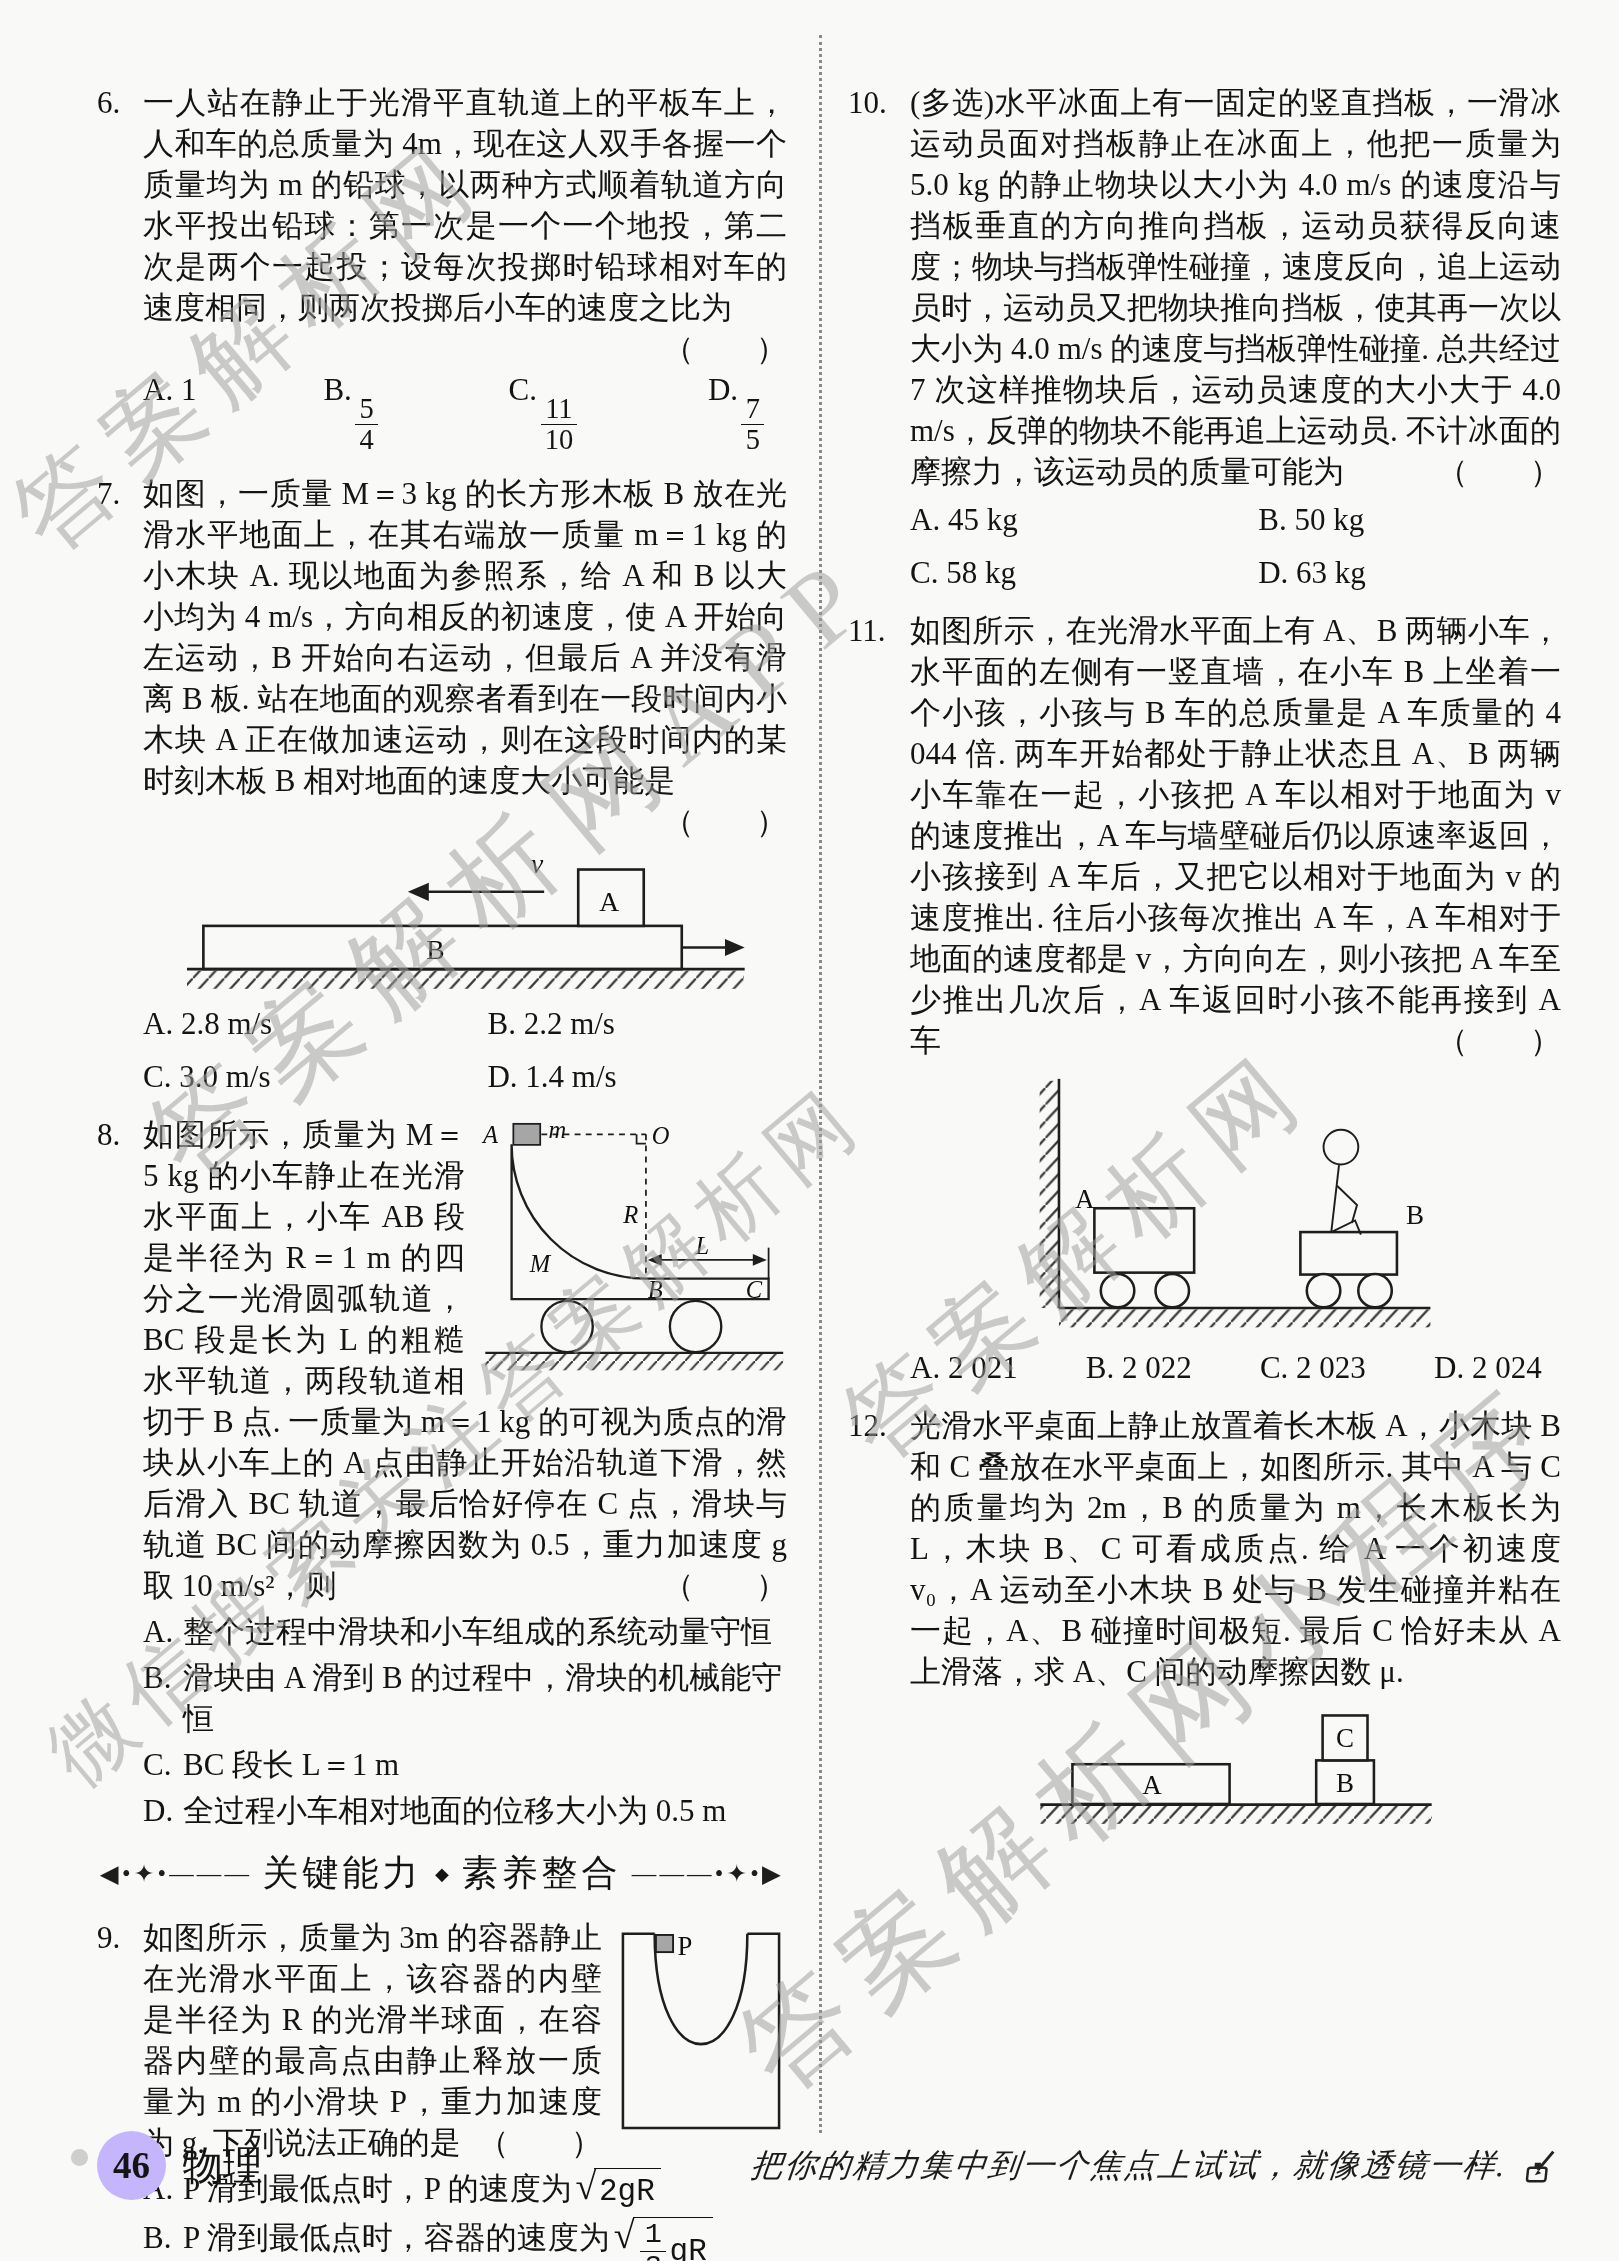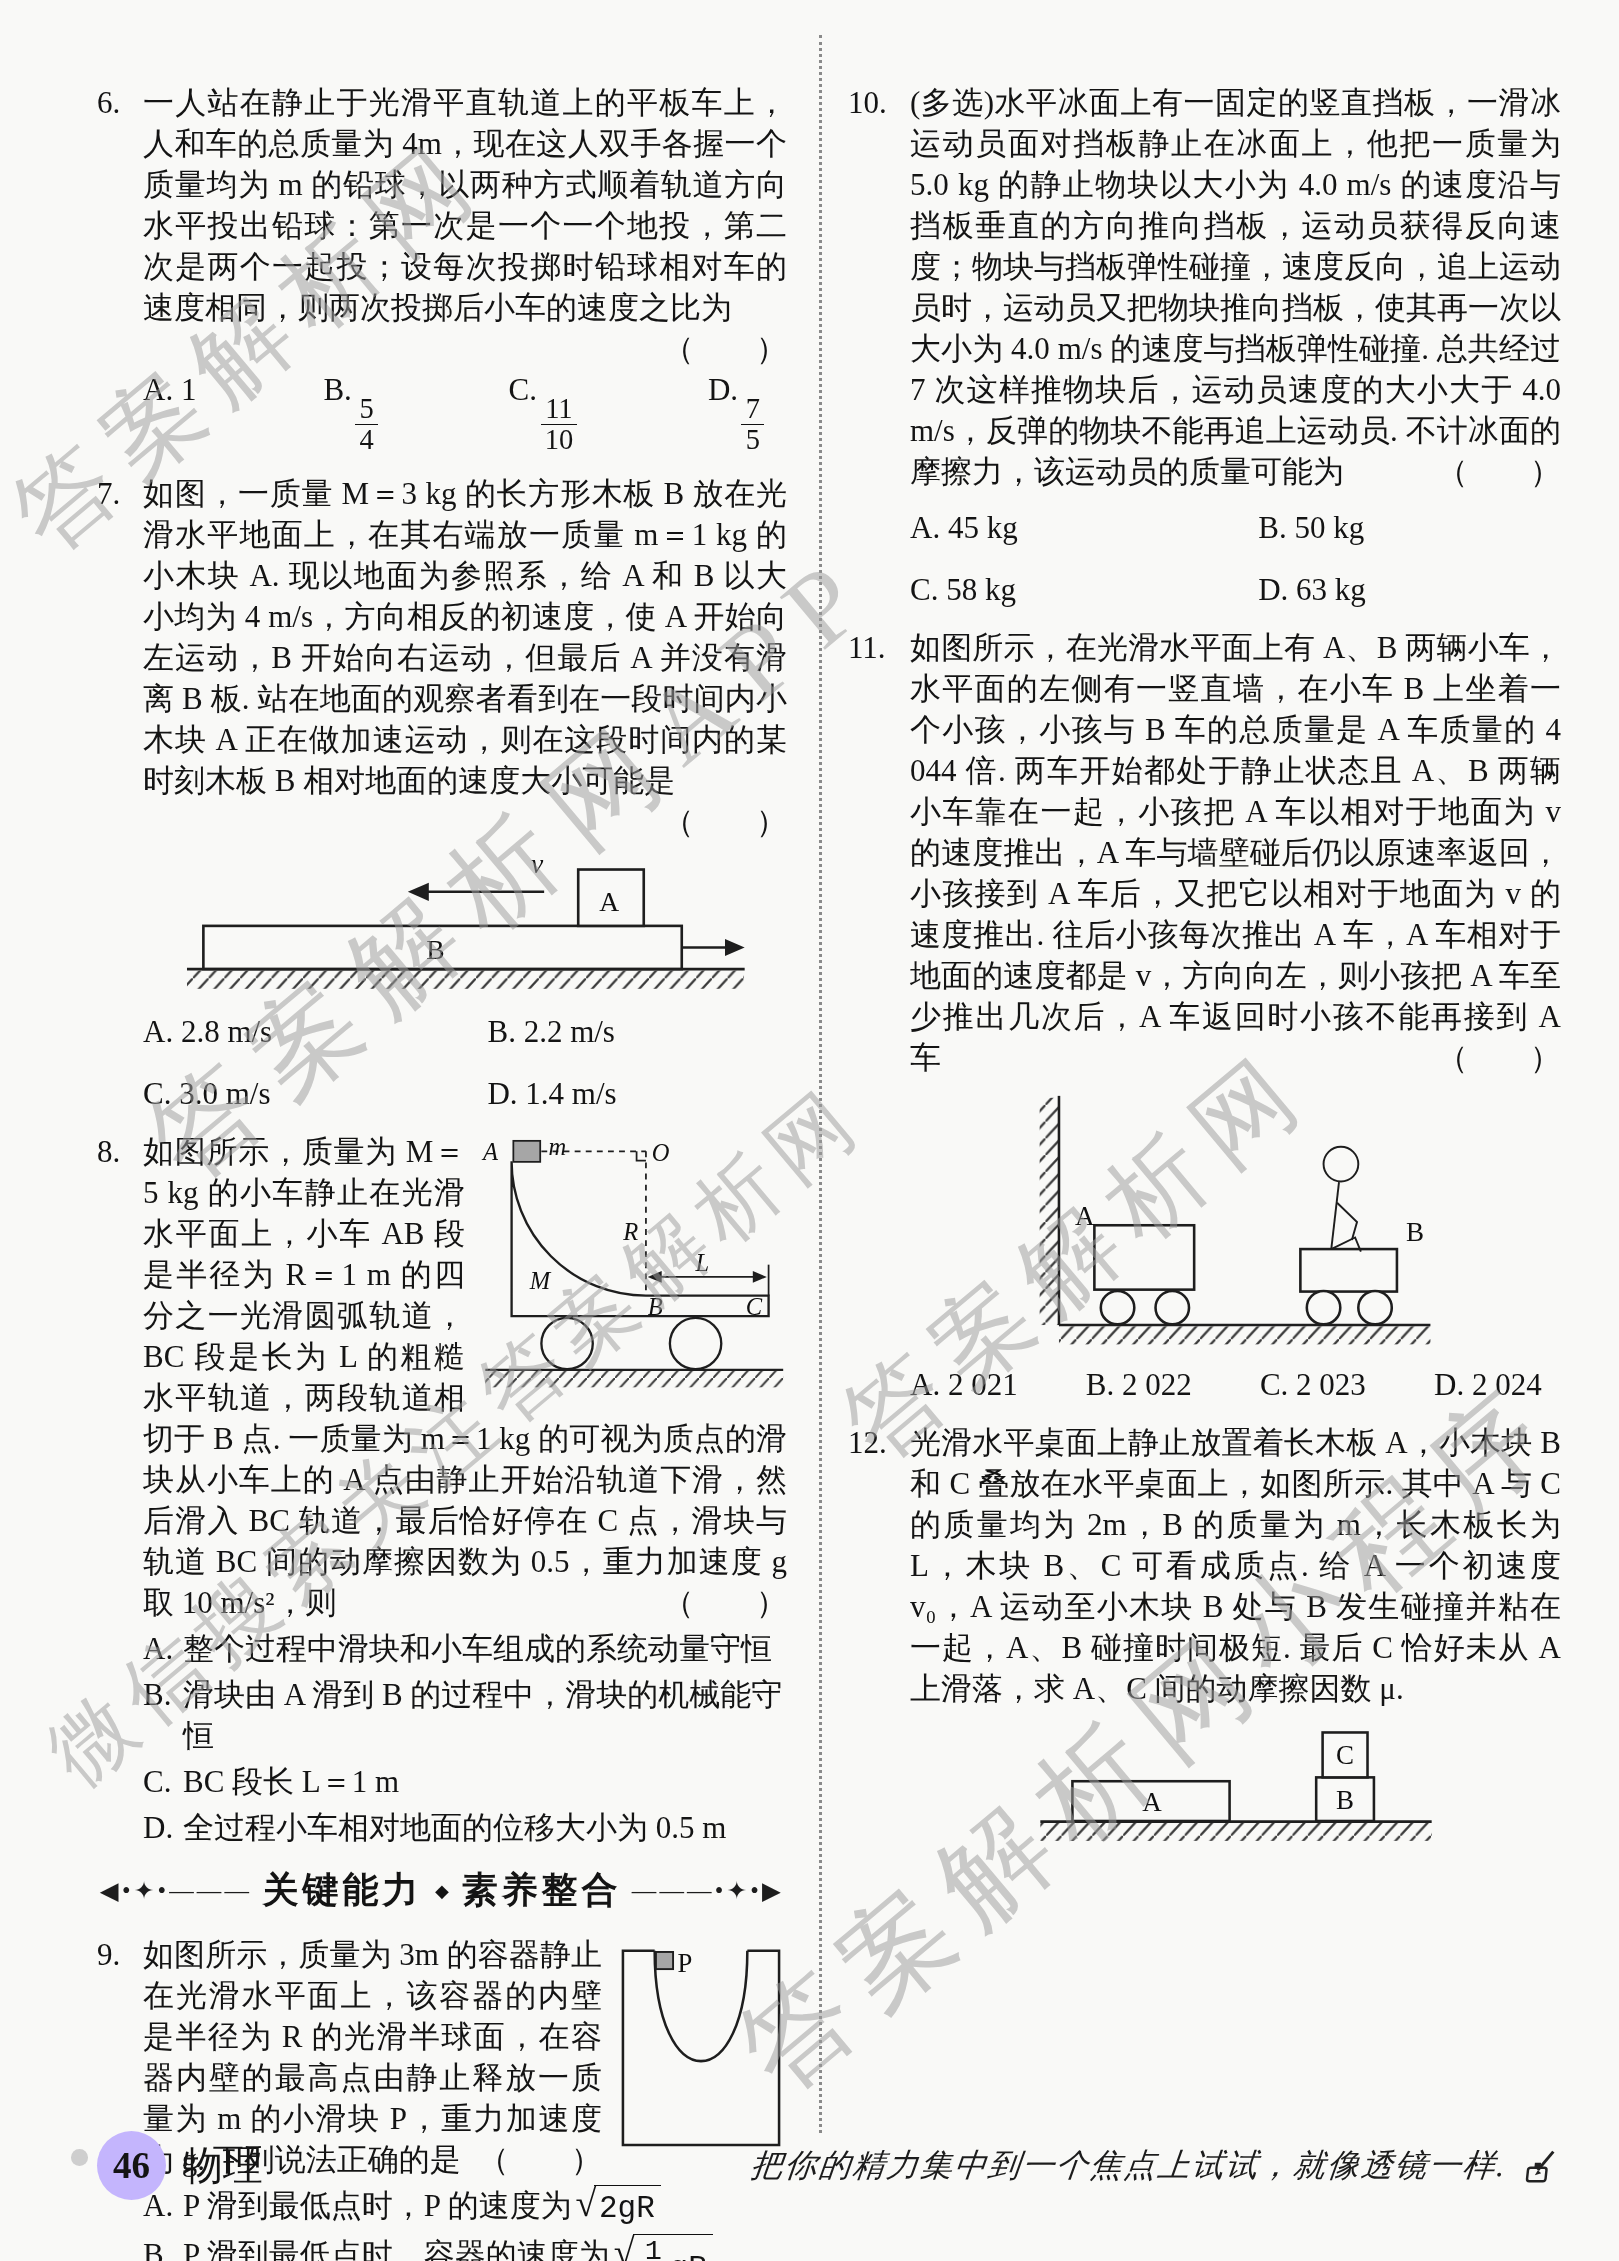--- a/index.html
+++ b/index.html
@@ -12,32 +12,32 @@
   .col{position:absolute;top:82px;}
   .col-left{left:97px;width:690px;}
   .col-right{left:848px;width:713px;}
   .prob{position:relative;margin-bottom:16.7px;font-size:31px;line-height:41px;text-align:justify;}
   .pnum{position:absolute;left:0;top:0;}
   .pbody{padding-left:46px;}
   .col-right .pbody{padding-left:62px;}
   .ptext::after{content:"";display:block;clear:none;}
   .paren{float:right;}
   .optrow{display:flex;justify-content:space-between;padding-right:19.3px;margin-top:15px;clear:both;}
-  .optgrid{display:grid;grid-template-columns:1.15fr 1fr;row-gap:21px;margin-top:15px;clear:both;}
+  .optgrid{display:grid;grid-template-columns:1.15fr 1fr;row-gap:12px;margin-top:7px;clear:both;}
   .opt-block{position:relative;padding-left:40px;margin-top:5.1px;clear:both;text-align:left;}
   .olabel{position:absolute;left:0;top:0;}
   .frac{display:inline-flex;flex-direction:column;align-items:center;vertical-align:-0.62em;line-height:1.08;font-size:0.92em;margin:0 3.2px;}
   .fn{border-bottom:1.9px solid #111;padding:0 4.5px;}
   .fd{padding:0 4.5px;}
   .sqrt{display:inline-flex;align-items:flex-start;margin-left:3.9px;}
   .rsym{font-size:1.22em;line-height:1;margin-right:-1.9px;}
   .rbar{border-top:1.9px solid #111;padding:1.9px 6.4px 0 4.5px;display:inline-flex;align-items:center;font-family:Liberation Mono, monospace;}
   .sec{display:flex;align-items:center;justify-content:center;gap:10.3px;margin:18px 0 19.3px;clear:both;}
   .orn{font-size:24.5px;color:#1d1d1d;letter-spacing:3.2px;white-space:nowrap;}
-  .sec-title{font-size:36px;font-weight:bold;letter-spacing:3.9px;}
+  .sec-title{font-size:36px;font-weight:normal;letter-spacing:3.9px;}
   .sec-sep{font-size:18px;margin:0 2.6px;}
   .fig{display:block;margin:10.3px auto 6.4px;}
   .figfloat{float:right;margin:3.9px 0 7.7px 13px;}
   svg .ln{stroke:#1e1e1e;stroke-width:4;fill:none;}
   svg .thin{stroke:#1e1e1e;stroke-width:3;fill:none;}
   svg .dash{stroke:#1e1e1e;stroke-width:3;fill:none;stroke-dasharray:10 9;}
   svg .fillw{fill:#f9f9f7;stroke:#1e1e1e;stroke-width:4;}
   svg .gray{fill:#a6a6a6;stroke:#1e1e1e;stroke-width:3;}
   svg .arrow{fill:#1e1e1e;stroke:none;}
   svg .lbl{font-family:"Liberation Serif","DejaVu Serif",serif;font-size:42px;fill:#111;}

